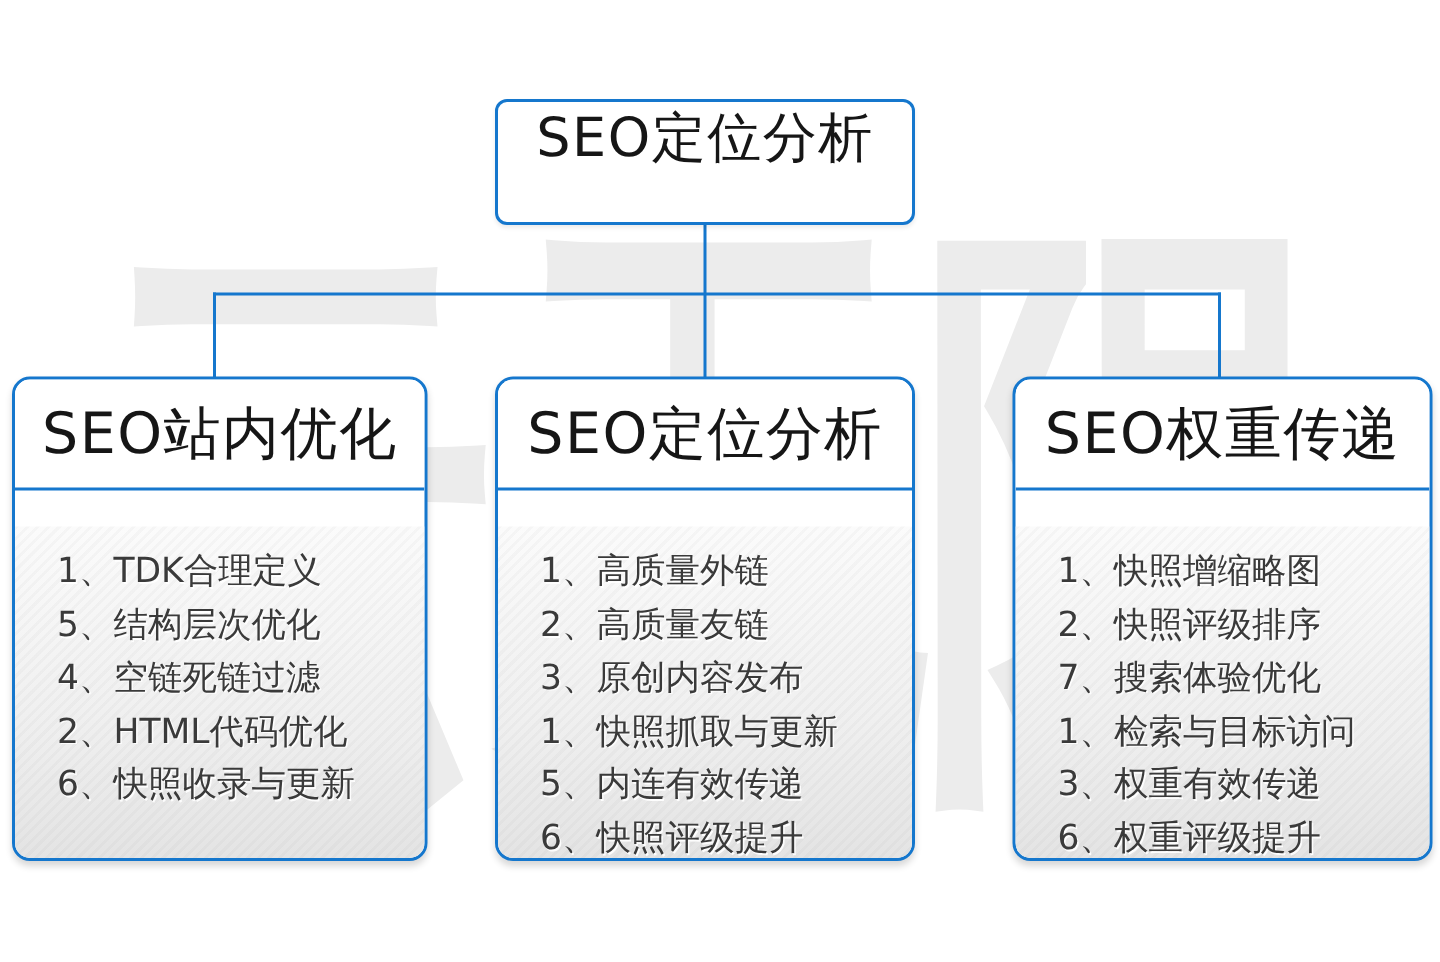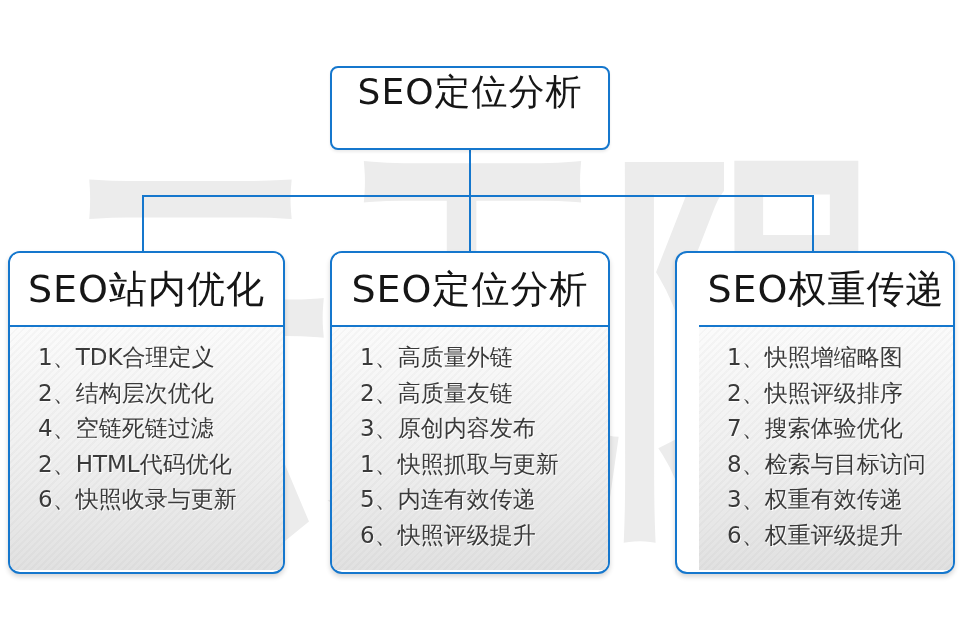--- a/index.html
+++ b/index.html
@@ -70,21 +70,21 @@
     height: 323px;
     border: 2px solid #1577cd;
     border-radius: 12px;
     overflow: hidden;
     background: #ffffff;
     z-index: 2;
     box-shadow: 0 3px 5px rgba(0,0,0,0.16);
   }
   .col-1 { left: 8px;   width: 277px; }
   .col-2 { left: 330px; width: 280px; }
-  .col-3 { left: 675px; width: 280px; padding-left: 22px; }
+  .col-3 { left: 675px; width: 280px; }
 
   .col-header {
     height: 74px;
     display: flex;
     align-items: center;
     justify-content: center;
     background: #ffffff;
     border-bottom: 2px solid #1577cd;
   }
   .col-header .title {
@@ -93,20 +93,21 @@
     letter-spacing: 1px;
     white-space: nowrap;
   }
 
   .col-body {
     height: 243px;
     padding: 13px 0 0 28px;
     background:
       repeating-linear-gradient(135deg, rgba(0,0,0,0.025) 0 2px, rgba(255,255,255,0) 2px 5px),
       linear-gradient(180deg, #fbfbfb 0%, #efefef 55%, #e1e1e1 100%);
+    margin-top: 24px;
   }
   .col-body ul { list-style: none; }
   .col-body li.item {
     font-size: 23px;
     line-height: 35.5px;
     color: #3a3a3a;
     text-shadow: 1px 1px 0 rgba(255,255,255,0.9);
     white-space: nowrap;
   }
 </style>
@@ -126,21 +127,21 @@
     <span class="title">SEO定位分析</span>
   </div>
 
   <div class="column col-1">
     <div class="col-header">
       <span class="title">SEO站内优化</span>
     </div>
     <div class="col-body">
       <ul>
           <li class="item">1、TDK合理定义</li>
-          <li class="item">2、结构层次优化</li>
+          <li class="item">5、结构层次优化</li>
           <li class="item">4、空链死链过滤</li>
           <li class="item">2、HTML代码优化</li>
           <li class="item">6、快照收录与更新</li>
         </ul>
     </div>
   </div>
 
   <div class="column col-2">
     <div class="col-header">
       <span class="title">SEO定位分析</span>
@@ -159,20 +160,20 @@
 
   <div class="column col-3">
     <div class="col-header">
       <span class="title">SEO权重传递</span>
     </div>
     <div class="col-body">
       <ul>
           <li class="item">1、快照增缩略图</li>
           <li class="item">2、快照评级排序</li>
           <li class="item">7、搜索体验优化</li>
-          <li class="item">8、检索与目标访问</li>
+          <li class="item">1、检索与目标访问</li>
           <li class="item">3、权重有效传递</li>
           <li class="item">6、权重评级提升</li>
         </ul>
     </div>
   </div>
 
 </div>
 
 </body></html>

